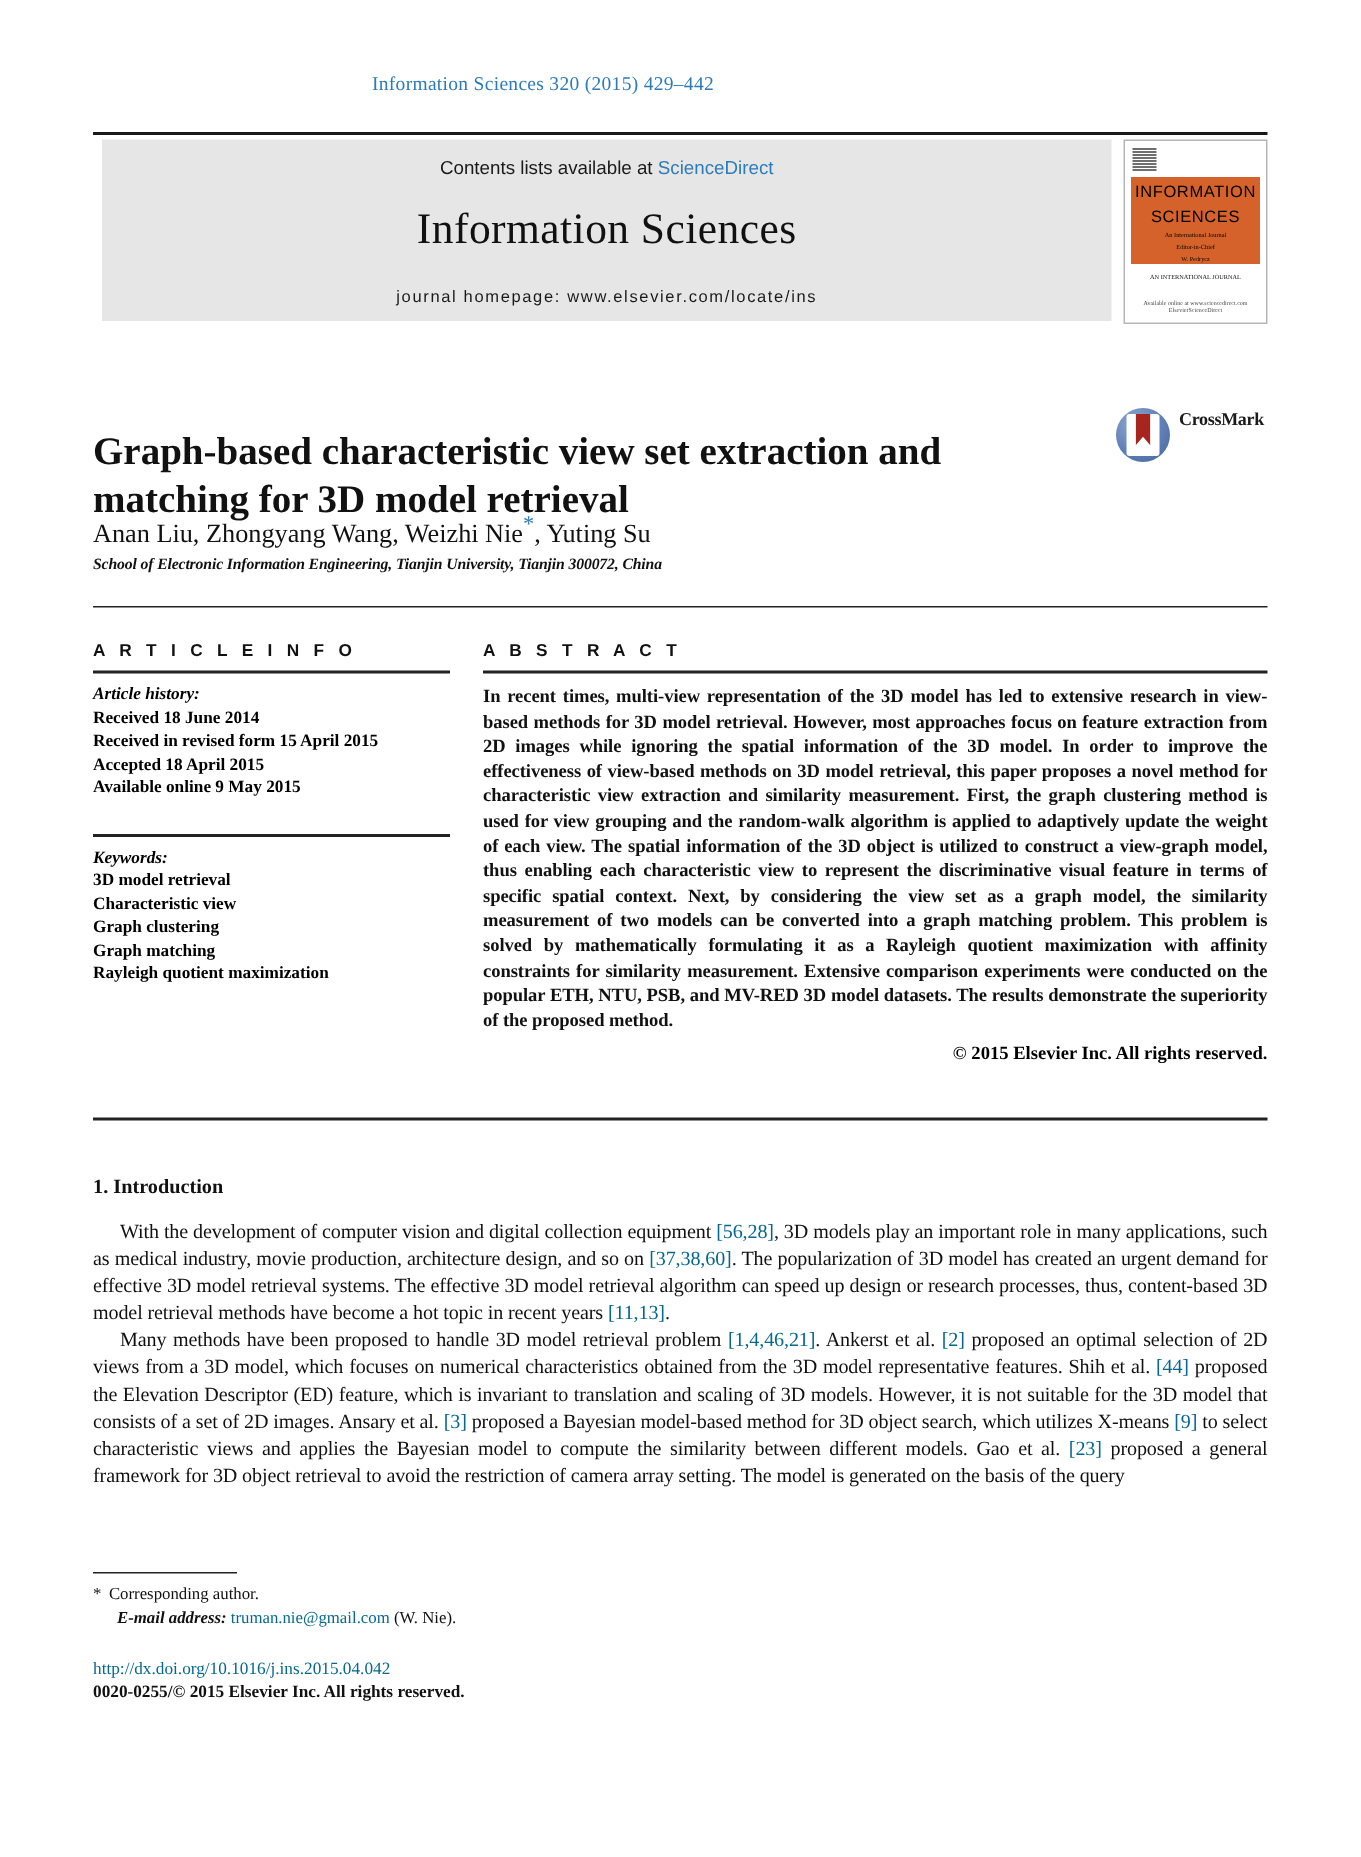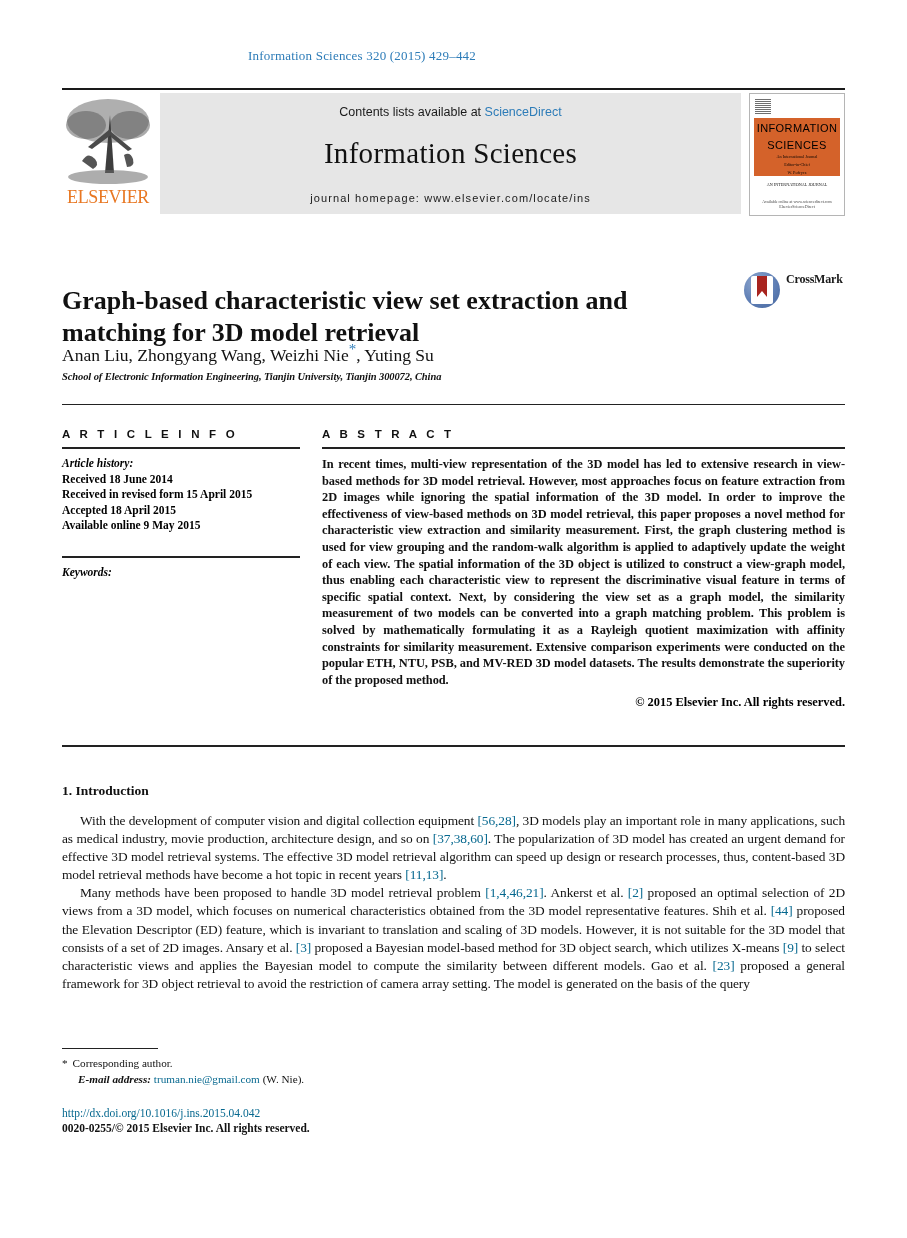--- a/index.html
+++ b/index.html
@@ -378,38 +378,20 @@
 </head>
 <body>
 
 <div class="page">
 
   <div class="running-head">Information Sciences 320 (2015) 429–442</div>
 
   <div class="masthead">
     <div class="masthead-inner">
 
-      <div class="elsevier-block">
-        <div class="elsevier-tree">
-          <svg width="88" height="92" viewBox="0 0 88 92" aria-hidden="true">
-            <g fill="#4a4a4a">
-              <ellipse cx="44" cy="26" rx="41" ry="22" fill="#6e6e6e" opacity="0.55"></ellipse>
-              <ellipse cx="22" cy="30" rx="20" ry="14" fill="#555" opacity="0.5"></ellipse>
-              <ellipse cx="66" cy="30" rx="20" ry="14" fill="#555" opacity="0.5"></ellipse>
-              <path d="M46 20 L50 78 L41 78 Z" fill="#3d3d3d"></path>
-              <path d="M46 34 L24 52 L28 54 L47 40 Z" fill="#4a4a4a"></path>
-              <path d="M46 36 L68 54 L64 56 L47 42 Z" fill="#4a4a4a"></path>
-              <ellipse cx="44" cy="82" rx="40" ry="7" fill="#6a6a6a" opacity="0.55"></ellipse>
-              <path d="M18 66 q6 -10 13 -2 q5 6 -2 10 z" fill="#555"></path>
-              <path d="M60 60 q6 -4 9 4 q2 8 -6 8 z" fill="#555"></path>
-            </g>
-          </svg>
-        </div>
-        <div class="elsevier-wordmark">ELSEVIER</div>
-      </div>
 
       <div class="journal-band">
         <div class="contents-line">
           <span>Contents lists available at</span>
           <span class="sd">ScienceDirect</span>
         </div>
         <div class="journal-name">Information Sciences</div>
         <div class="homepage-line">journal homepage: www.elsevier.com/locate/ins</div>
       </div>
 
@@ -456,20 +438,27 @@
     <p class="info-sub">Article history:</p>
     <ul class="info-list">
       <li>Received 18 June 2014</li>
       <li>Received in revised form 15 April 2015</li>
       <li>Accepted 18 April 2015</li>
       <li>Available online 9 May 2015</li>
     </ul>
     <div class="info-gap"></div>
     <div class="thin-rule"></div>
     <p class="info-sub">Keywords:</p>
+    <ul class="info-list">
+      <li>3D model retrieval</li>
+      <li>Characteristic view</li>
+      <li>Graph clustering</li>
+      <li>Graph matching</li>
+      <li>Rayleigh quotient maximization</li>
+    </ul>
   </div>
 
   <div class="abs-col">
     <div class="sec-head">A B S T R A C T</div>
     <div class="thin-rule"></div>
     <div class="abs-body">In recent times, multi-view representation of the 3D model has led to extensive research in view-based methods for 3D model retrieval. However, most approaches focus on feature extraction from 2D images while ignoring the spatial information of the 3D model. In order to improve the effectiveness of view-based methods on 3D model retrieval, this paper proposes a novel method for characteristic view extraction and similarity measurement. First, the graph clustering method is used for view grouping and the random-walk algorithm is applied to adaptively update the weight of each view. The spatial information of the 3D object is utilized to construct a view-graph model, thus enabling each characteristic view to represent the discriminative visual feature in terms of specific spatial context. Next, by considering the view set as a graph model, the similarity measurement of two models can be converted into a graph matching problem. This problem is solved by mathematically formulating it as a Rayleigh quotient maximization with affinity constraints for similarity measurement. Extensive comparison experiments were conducted on the popular ETH, NTU, PSB, and MV-RED 3D model datasets. The results demonstrate the superiority of the proposed method.</div>
     <div class="abs-copy">© 2015 Elsevier Inc. All rights reserved.</div>
   </div>
 
   <div class="rule-bottom"></div>

